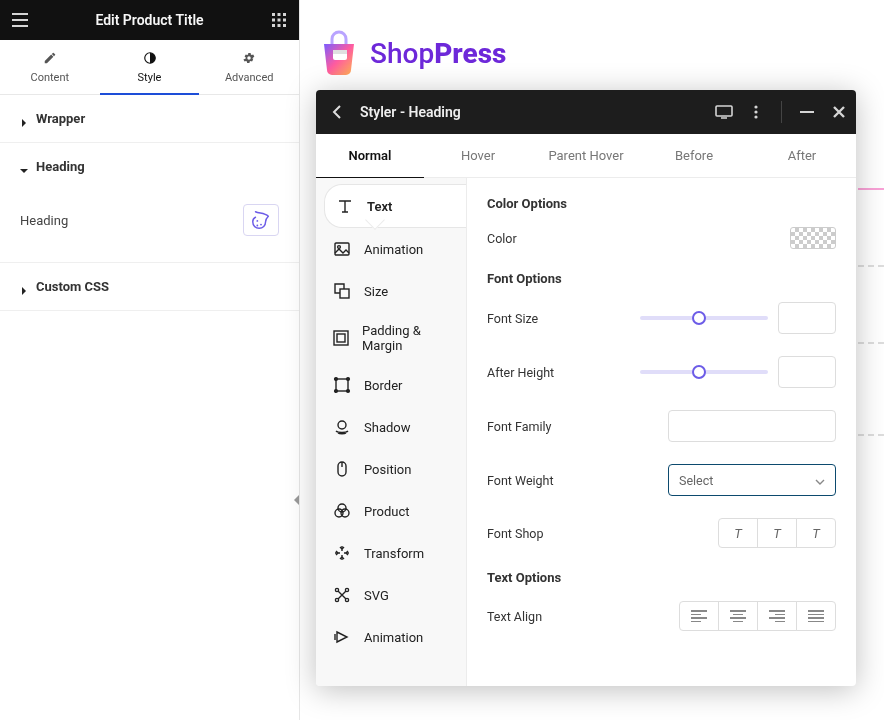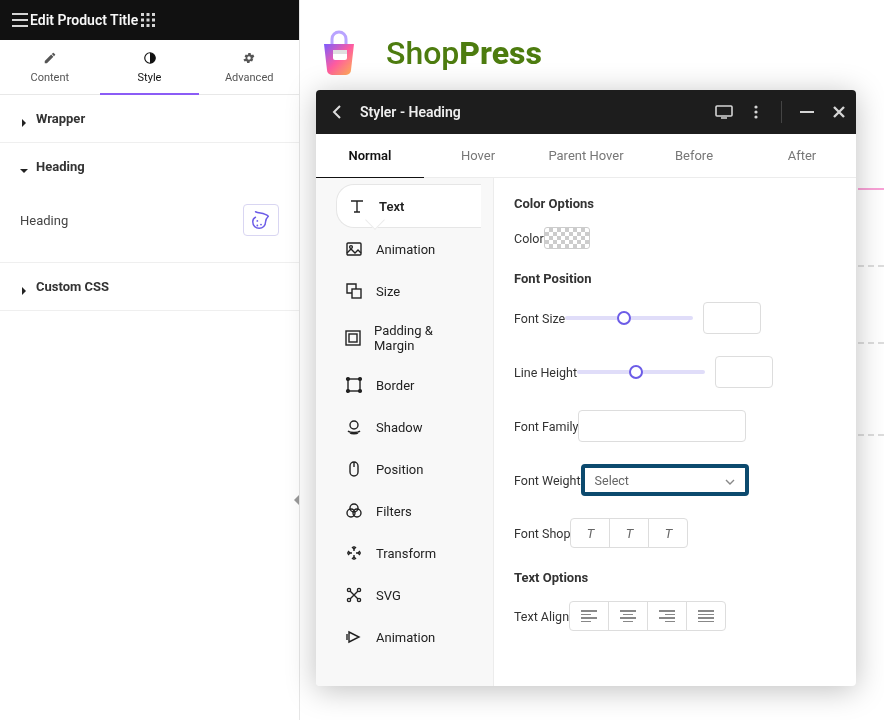--- a/index.html
+++ b/index.html
@@ -1,45 +1,45 @@
 <!DOCTYPE html>
 <html><head>
 <meta charset="utf-8">
 <style>
   * { box-sizing: border-box; margin: 0; padding: 0; }
   body { font-family: -apple-system, BlinkMacSystemFont, "Segoe UI", Roboto, Arial, sans-serif; font-size: 13px; color: #333; background: #fff; width: 884px; height: 720px; position: relative; overflow: hidden; }
 
   
   .editor-panel { position: absolute; left: 0; top: 0; width: 300px; height: 720px; background: #fff; border-right: 1px solid #e6e6e6; overflow: hidden; }
-  .editor-header { height: 40px; background: #111; color: #f7f7f7; display: flex; align-items: center; padding: 0 10px; }
+  .editor-header { height: 40px; background: #111; color: #f7f7f7; display: flex; align-items: center; justify-content: space-between; padding: 0 10px; }
   .editor-header .burger, .editor-header .grid { width: 20px; height: 20px; display: flex; align-items: center; justify-content: center; cursor: pointer; }
   .editor-title { font-weight: 600; font-size: 14px; }
   .burger svg, .grid svg { fill: #d5d5d5; }
 
   .editor-tabs { height: 55px; display: flex; border-bottom: 1px solid #e8e8e8; }
   .editor-tab { flex: 1; display: flex; flex-direction: column; align-items: center; justify-content: center; gap: 5px; cursor: pointer; color: #555; }
   .editor-tab .tab-icon { height: 16px; display: flex; align-items: center; }
   .editor-tab .tab-label { font-size: 11px; }
   .editor-tab.active .tab-label { color: #111; }
-  .editor-tab.active { border-bottom: 2px solid #8b5cf6; margin-bottom: -1px; }
+  .editor-tab.active { border-bottom: 2px solid #1d4ed8; margin-bottom: -1px; }
 
   .section { border-bottom: 1px solid #efefef; }
   .section-header { padding: 16px 20px; font-weight: 700; font-size: 13px; display: flex; align-items: center; gap: 8px; cursor: pointer; }
   .section-body { padding: 8px 20px 20px 20px; }
   .caret { width: 8px; height: 8px; display: inline-block; }
   .caret svg { width: 8px; height: 8px; }
 
   .heading-row { display: flex; align-items: center; justify-content: space-between; padding: 6px 0 6px 0; }
   .heading-row .lbl { font-size: 13px; color: #444; }
   .styler-btn { width: 36px; height: 32px; border: 1px solid #d9d6f2; border-radius: 4px; display: flex; align-items: center; justify-content: center; cursor: pointer; }
 
   
   .preview { position: absolute; left: 300px; top: 0; right: 0; bottom: 0; background: #fff; }
   .logo { display: flex; align-items: center; gap: 10px; margin: 30px 0 0 18px; }
-  .logo-text { font-size: 32px; font-weight: 500; color: #4d7c0f; margin-left: 16px; }
+  .logo-text { font-size: 28px; font-weight: 500; color: #6d28d9; }
   .logo-text b { font-weight: 800; }
 
   .dashed-line { position: absolute; border-top: 2px dashed #ddd; height: 0; }
   .pink-line { position: absolute; height: 2px; background: #f9a2d7; }
 
   
   .styler { position: absolute; left: 316px; top: 90px; width: 540px; height: 596px; background: #fff; border-radius: 4px; box-shadow: 0 4px 30px rgba(0,0,0,0.25); overflow: hidden; }
 
   .styler-hdr { height: 44px; background: #1d1d1d; color: #efefef; display: flex; align-items: center; padding: 0 8px 0 6px; gap: 10px; }
   .styler-hdr .back { width: 28px; height: 28px; display: flex; align-items: center; justify-content: center; cursor: pointer; }
@@ -47,44 +47,44 @@
   .styler-hdr .hicons { display: flex; align-items: center; gap: 14px; }
   .styler-hdr .hicon { width: 18px; height: 18px; display: flex; align-items:center; justify-content:center; cursor:pointer; color:#d5d5d5; }
   .styler-hdr .divider { width: 1px; height: 22px; background: #444; margin: 0 2px; }
 
   .styler-states { height: 44px; display: flex; border-bottom: 1px solid #ececec; }
   .state-tab { flex: 1; display: flex; align-items: center; justify-content: center; font-size: 13px; color: #777; cursor: pointer; }
   .state-tab.active { color: #111; font-weight: 600; border-bottom: 1px solid #111; margin-bottom: -1px; }
   .state-pointer { position: absolute; left: 52px; top: 123px; width: 14px; height: 14px; background: #fff; border-left: 1px solid #ececec; border-bottom: 1px solid #ececec; transform: rotate(-45deg); }
 
   .styler-body { display: flex; height: calc(100% - 84px); }
-  .styler-cats { width: 178px; border-right: 1px solid #ececec; padding: 6px 12px; overflow: hidden; }
+  .styler-cats { width: 151px; border-right: 1px solid #ececec; padding: 6px 0; overflow: hidden; }
   .cat-item { display: flex; align-items: center; gap: 12px; padding: 11px 16px; font-size: 13px; color: #222; cursor: pointer; }
   .cat-item.active { background: #fff; border: 1px solid #e6e6e6; border-right: none; border-radius: 18px 0 0 18px; margin-left: 8px; padding-left: 10px; font-weight: 600; }
   .cat-item .cicon { width: 20px; height: 20px; display: flex; align-items:center; justify-content:center; }
   .styler-cats { background: #f8f8f8; }
   .cat-item.active { background: #fff; }
 
   .styler-props { flex: 1; padding: 18px 20px 0 20px; overflow: hidden; }
   .group-title { font-weight: 700; font-size: 13px; margin: 0 0 16px 0; }
-  .prop-row { display: flex; align-items: center; margin-bottom: 22px; }
+  .prop-row { display: flex; align-items: center; justify-content: space-between; margin-bottom: 22px; }
   .prop-row .plabel { font-size: 12.5px; color: #333; }
   .prop-row .pctrl { display: flex; align-items: center; gap: 10px; }
 
   .color-swatch { width: 46px; height: 22px; border: 1px solid #ccc; border-radius: 3px; background:
     linear-gradient(45deg,#ccc 25%,transparent 25%,transparent 75%,#ccc 75%),
     linear-gradient(45deg,#ccc 25%,transparent 25%,transparent 75%,#ccc 75%);
     background-size: 8px 8px; background-position: 0 0, 4px 4px; cursor: pointer; }
 
   .slider { width: 128px; height: 4px; background: #e0ddf9; border-radius: 4px; position: relative; }
   .slider .thumb { position: absolute; top: 50%; left: 46%; width: 14px; height: 14px; border-radius: 50%; background: #fff; border: 2px solid #6c5ce7; transform: translate(-50%,-50%); cursor: pointer; }
   .num-input { width: 58px; height: 32px; border: 1px solid #ddd; border-radius: 4px; background: #fff; padding: 0 8px; font-size: 12px; }
 
   .text-input { width: 168px; height: 32px; border: 1px solid #ddd; border-radius: 4px; background: #fff; padding: 0 8px; font-size: 12px; }
-  .select { width: 168px; height: 32px; border: 4px solid #0c4a6e; border-radius: 4px; background: #fff; padding: 0 10px; font-size: 12.5px; color: #666; display: flex; align-items:center; justify-content: space-between; cursor: pointer; }
+  .select { width: 168px; height: 32px; border: 1px solid #0c4a6e; border-radius: 4px; background: #fff; padding: 0 10px; font-size: 12.5px; color: #666; display: flex; align-items:center; justify-content: space-between; cursor: pointer; }
   .select .chev { width: 10px; }
 
   .btn-group { display: flex; }
   .btn-group .bg-btn { width: 40px; height: 30px; border: 1px solid #ddd; margin-left: -1px; display:flex; align-items:center; justify-content:center; font-size:13px; color:#666; cursor:pointer; background:#fff; }
   .btn-group .bg-btn:first-child { border-radius: 4px 0 0 4px; margin-left:0; }
   .btn-group .bg-btn:last-child { border-radius: 0 4px 4px 0; }
   .fs-italic { font-style: italic; }
 
   
   .collapse-handle { position: absolute; left: 290px; top: 490px; width: 14px; height: 20px; display:flex; align-items:center; justify-content:center; color:#888; cursor:pointer; }
@@ -348,21 +348,21 @@
         <span>Position</span>
       </div>
       <div class="cat-item">
         <span class="cicon">
             <svg width="18" height="18" viewBox="0 0 18 18" fill="none" stroke="#222" stroke-width="1.4">
               <circle cx="9" cy="6" r="4"></circle>
               <circle cx="6" cy="11" r="4"></circle>
               <circle cx="12" cy="11" r="4"></circle>
             </svg>
           </span>
-        <span>Filters</span>
+        <span>Product</span>
       </div>
       <div class="cat-item">
         <span class="cicon">
             <svg width="18" height="18" viewBox="0 0 18 18" fill="none" stroke="#222" stroke-width="1.4">
               <path d="M2 9h5M11 9h5M9 2v5M9 11v5"></path>
               <path d="M5 9l-2-2m0 4l2-2M13 9l2-2m0 4l-2-2M9 5L7 3m4 0L9 5M9 13l-2 2m4 0l-2-2"></path>
             </svg>
           </span>
         <span>Transform</span>
       </div>
@@ -388,34 +388,34 @@
       </div>
     </div>
 
     <div class="styler-props">
       <div class="group-title">Color Options</div>
       <div class="prop-row">
         <span class="plabel">Color</span>
         <div class="color-swatch"></div>
       </div>
 
-      <div class="group-title">Font Position</div>
+      <div class="group-title">Font Options</div>
 
       <div class="prop-row">
         <span class="plabel">Font Size</span>
         <div class="pctrl">
           <div class="slider">
               <div class="thumb"></div>
             </div>
           <input class="num-input" style="">
         </div>
       </div>
 
       <div class="prop-row">
-        <span class="plabel">Line Height</span>
+        <span class="plabel">After Height</span>
         <div class="pctrl">
           <div class="slider">
               <div class="thumb"></div>
             </div>
           <input class="num-input" style="">
         </div>
       </div>
 
       <div class="prop-row">
         <span class="plabel">Font Family</span>

